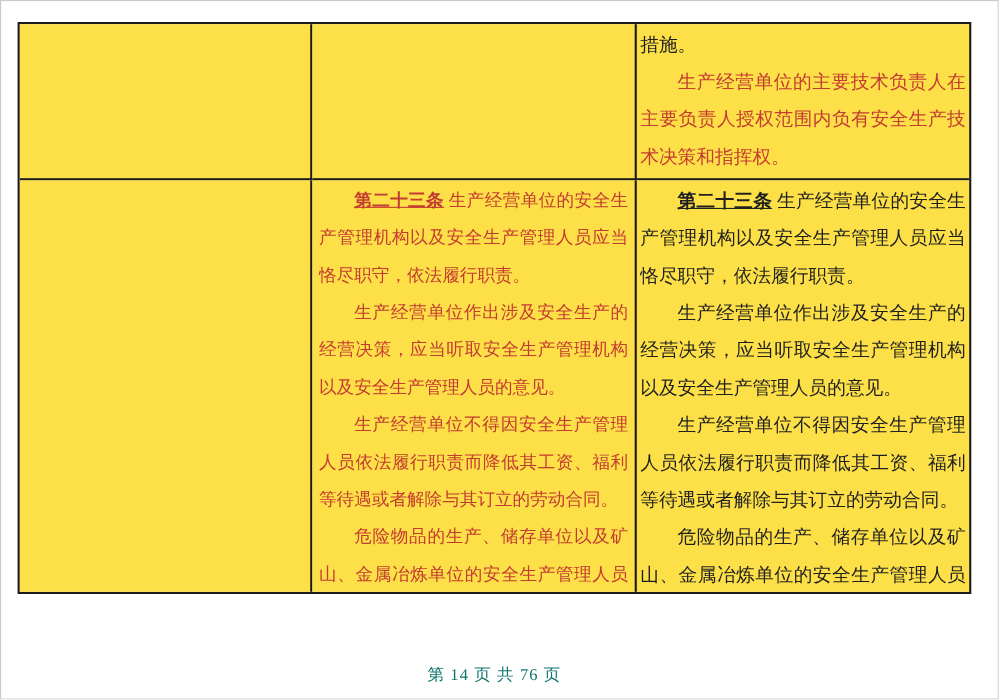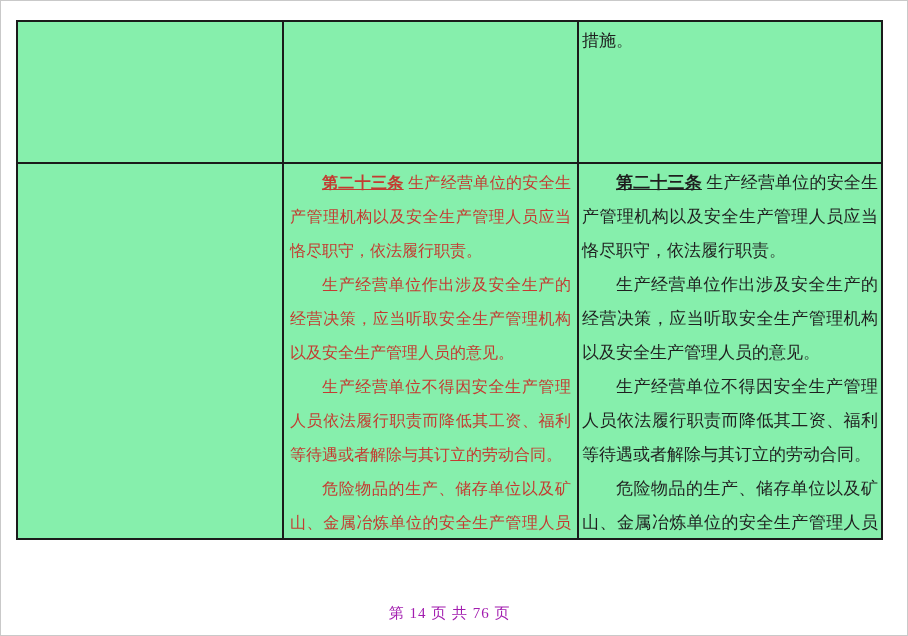--- a/index.html
+++ b/index.html
@@ -25,21 +25,21 @@
     height: 520px;
     box-sizing: border-box;
     border: 2px solid #1b1b1b;
     display: grid;
     grid-template-columns: 266px 295px 1fr;
     grid-template-rows: 142px 1fr;
   }
   .cell {
     box-sizing: border-box;
     overflow: hidden;
-    background: #86efac;
+    background: #fde047;
   }
   .cell.b-right { border-right: 2px solid #1b1b1b; }
   .cell.b-bottom { border-bottom: 2px solid #1b1b1b; }
   .cell .inner {
     padding: 2px 6px 0 6px;
   }
   .cell.col3 .inner {
     padding: 2px 3px 0 3px;
   }
   .cell p {
@@ -54,21 +54,21 @@
   .red-text { color: #c43b31; }
   .black-text { color: #1f1f1f; }
   .lead-bold { font-weight: bold; text-decoration: underline; }
   .page-footer {
     position: absolute;
     left: 15px;
     top: 603px;
     width: 867px;
     text-align: center;
     font-size: 15px;
-    color: #a21caf;
+    color: #0f766e;
     letter-spacing: 1px;
   }
 </style>
 </head>
 <body>
 
 <div class="page">
 
   <div class="doc-table">
 
@@ -76,20 +76,21 @@
       <div class="inner"></div>
     </div>
 
     <div class="cell col2 b-right b-bottom">
       <div class="inner"></div>
     </div>
 
     <div class="cell col3 b-bottom">
       <div class="inner">
         <p class="black-text">措施。</p>
+        <p class="red-text indent">生产经营单位的主要技术负责人在主要负责人授权范围内负有安全生产技术决策和指挥权。</p>
       </div>
     </div>
 
     <div class="cell col1 b-right">
       <div class="inner"></div>
     </div>
 
     <div class="cell col2 b-right">
       <div class="inner">
         <p class="red-text indent"><span class="lead-bold">第二十三条</span><span> 生产经营单位的安全生产管理机构以及安全生产管理人员应当恪尽职守，依法履行职责。</span></p>

